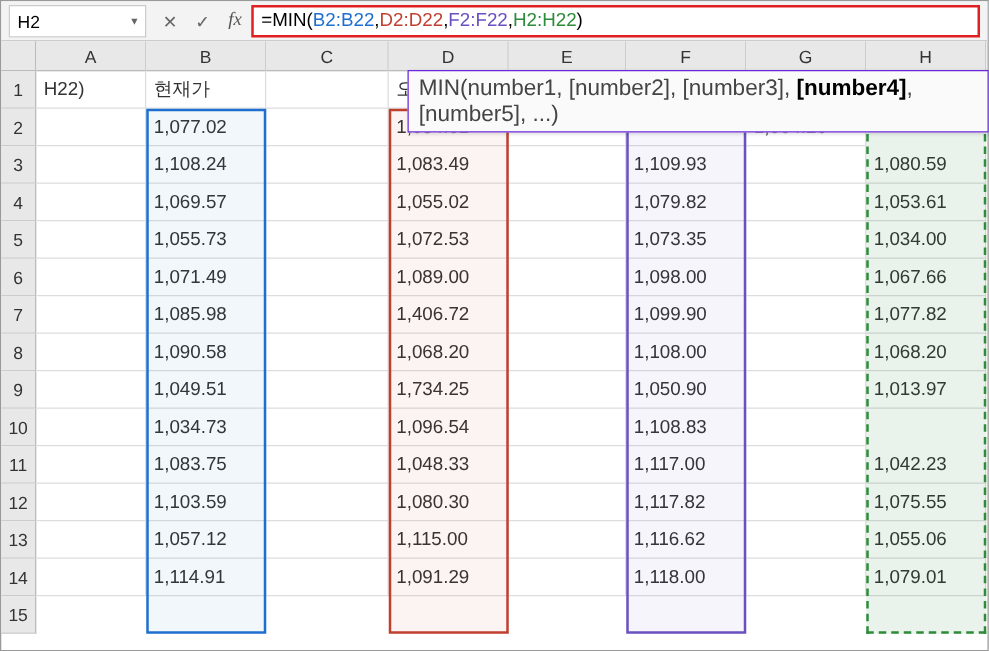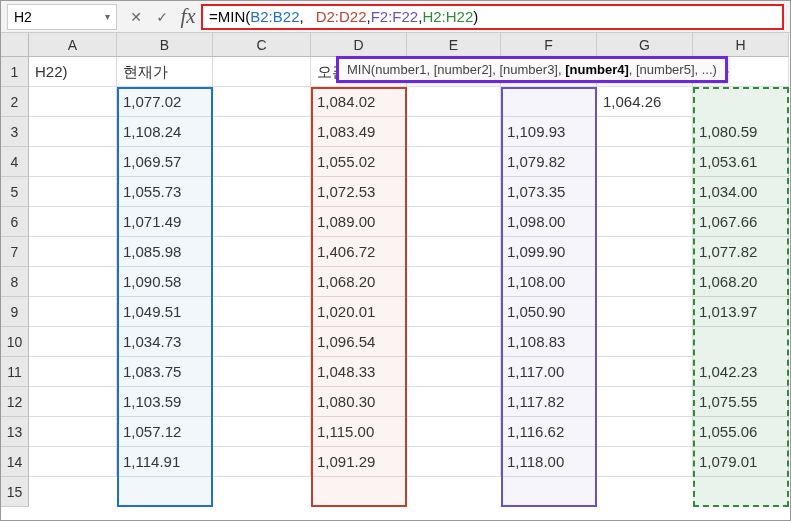--- a/index.html
+++ b/index.html
@@ -41,50 +41,50 @@
     display: flex;
     align-items: center;
     justify-content: center;
     color: #666;
     font-size: 14px;
     cursor: pointer;
   }
   .fx-label {
     font-style: italic;
     font-family: "Times New Roman", serif;
-    font-size: 21px;
+    font-size: 15px;
     color: #555;
     width: 26px;
     text-align: center;
   }
   .formula-input {
     flex: 1;
     height: 26px;
     background: #fff;
     border: 2px solid #e02020;
     padding: 0 6px;
     display: flex;
     align-items: center;
     font-size: 15px;
     margin-right: 6px;
   }
   .formula-input span { white-space: pre; }
   .f-eq, .f-fn, .f-comma, .f-paren { color: #000; }
   .f-r1 { color: #1f6fd0; }
-  .f-r2 { color: #c04030; margin-left: 12px; }
+  .f-r2 { color: #c04030; }
   .f-r3 { color: #6a50c0; }
   .f-r4 { color: #2e8b3a; }
   .tooltip {
     position: absolute;
     top: 56px;
-    left: 336px;
+    left: 326px;
     background: #fafafa;
-    border: 3px solid #6d28d9;
+    border: 1px solid #6d28d9;
     padding: 3px 8px;
-    font-size: 13px;
+    font-size: 18px;
     color: #444;
     z-index: 50;
     box-shadow: 1px 1px 3px rgba(0,0,0,0.15);
   }
   .tooltip b { color: #000; }
 
   .sheet-area {
     position: relative;
     display: flex;
     height: calc(100% - 32px);
@@ -305,21 +305,21 @@
           <div class="cell cD num">1,068.20</div>
           <div class="cell cE"></div>
           <div class="cell cF num">1,108.00</div>
           <div class="cell cG"></div>
           <div class="cell cH num">1,068.20</div>
         </div>
         <div class="grid-row">
           <div class="cell cA"></div>
           <div class="cell cB num">1,049.51</div>
           <div class="cell cC"></div>
-          <div class="cell cD num">1,020.01</div>
+          <div class="cell cD num">1,734.25</div>
           <div class="cell cE"></div>
           <div class="cell cF num">1,050.90</div>
           <div class="cell cG"></div>
           <div class="cell cH num">1,013.97</div>
         </div>
         <div class="grid-row">
           <div class="cell cA"></div>
           <div class="cell cB num">1,034.73</div>
           <div class="cell cC"></div>
           <div class="cell cD num">1,096.54</div>

